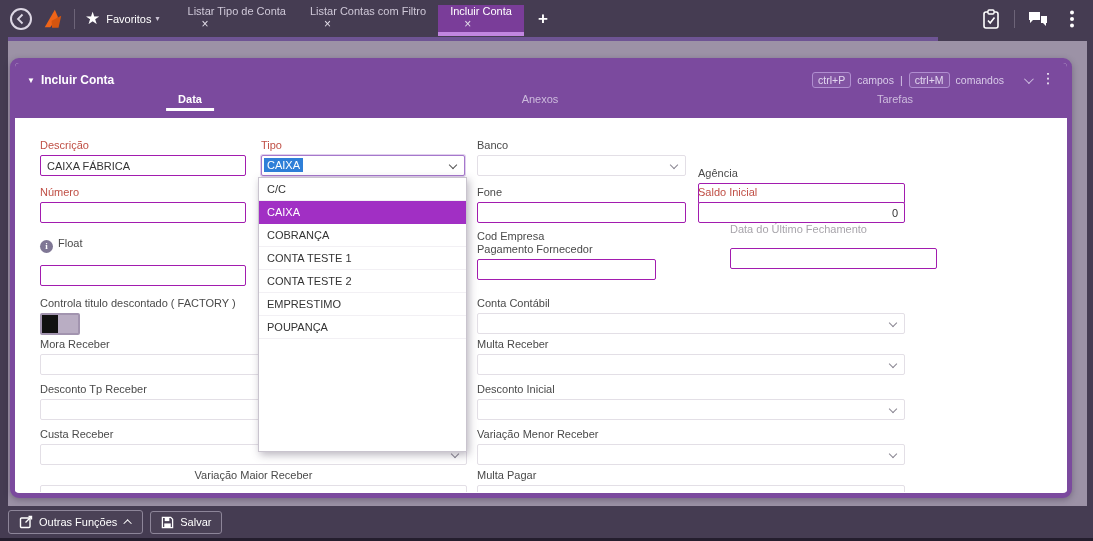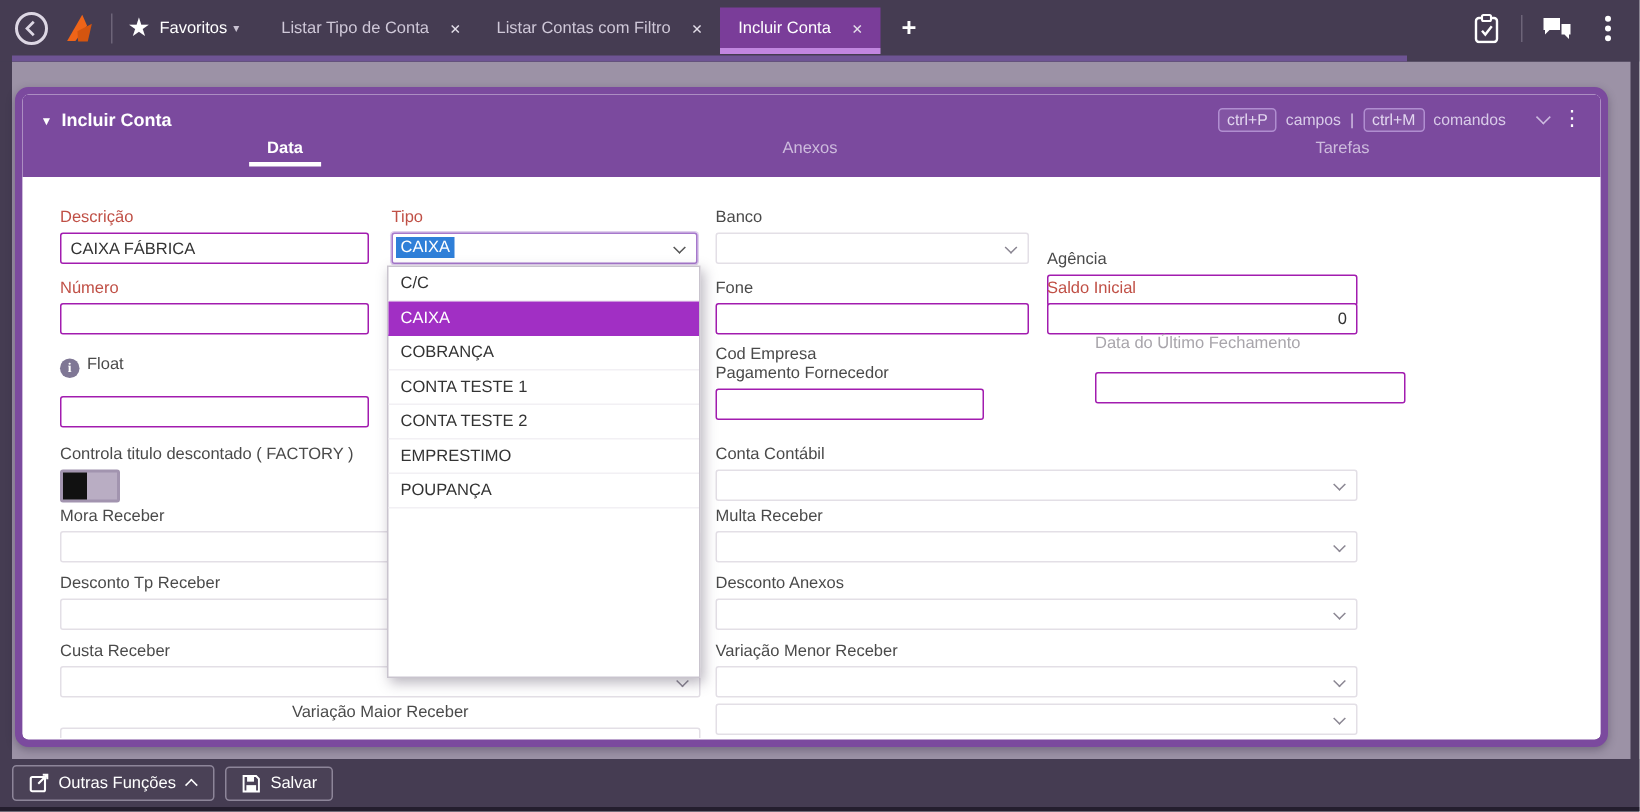--- a/index.html
+++ b/index.html
@@ -9,21 +9,21 @@
   
   .topbar { position:absolute; top:0; left:0; width:1093px; height:41px; background:#453c52; z-index:30; }
   .topbar-accent { position:absolute; top:37px; left:8px; width:930px; height:4px; background:#6e5494; }
   .tb-left { position:absolute; top:0; left:0; height:37px; display:flex; align-items:center; padding-left:10px; }
   .back-btn { width:22px; height:22px; border:2px solid #ddd7e4; border-radius:50%; color:#ddd7e4; display:flex; align-items:center; justify-content:center; cursor:pointer; }
   .logo { margin-left:10px; width:22px; height:22px; }
   .tb-divider { width:1px; height:20px; background:#6d6478; margin:0 10px; }
   .fav { display:flex; align-items:center; color:#fff; cursor:pointer; }
   .fav .star { font-size:17px; margin-right:6px; color:#fff; }
   .fav .caret { font-size:8px; margin-left:4px; color:#c9c2d2; }
-  .tb-tab { display:flex; align-items:center; height:27px; margin-top:0; padding:0 12px; color:#cfc8d8; cursor:pointer; position:relative; }
+  .tb-tab { display:flex; align-items:flex-start; height:27px; margin-top:0; padding:0 12px; color:#cfc8d8; cursor:pointer; position:relative;flex-direction:column; }
   .tb-tab .x { margin-left:14px; font-size:12px; color:#e4dfea; }
   .tb-tab.active { background:#7a3d99; color:#fff; }
   .tb-tab.active::after { content:""; position:absolute; left:0; right:0; bottom:-4px; height:4px; background:#c186e0; }
   .tabs-row { display:flex; align-items:center; margin-left:16px; height:37px; }
   .plus { color:#fff; font-size:17px; font-weight:bold; margin-left:14px; cursor:pointer; }
   .tb-right { position:absolute; top:0; right:10px; height:37px; display:flex; align-items:center; gap:12px; color:#fff; }
   .tb-ic { width:22px; height:22px; display:flex; align-items:center; justify-content:center; cursor:pointer; }
   .tb-div2 { width:1px; height:18px; background:#6d6478; }
 
   
@@ -246,21 +246,21 @@
           </div>
       </div>
 
       <div class="field" style="left:25px;top:265px;width:427px;">
         <div class="flabel">Desconto Tp Receber</div>
         <div class="selbox">
             <span class="chev"></span>
           </div>
       </div>
       <div class="field" style="left:462px;top:265px;width:428px;">
-        <div class="flabel">Desconto Anexos</div>
+        <div class="flabel">Desconto Inicial</div>
         <div class="selbox">
             <span class="chev"></span>
           </div>
       </div>
 
       <div class="field" style="left:25px;top:310px;width:427px;">
         <div class="flabel">Custa Receber</div>
         <div class="selbox">
             <span class="chev"></span>
           </div>
@@ -272,20 +272,21 @@
           </div>
       </div>
 
       <div class="field" style="left:25px;top:351px;width:427px;text-align:center;">
         <div class="flabel">Variação Maior Receber</div>
         <div class="selbox">
             <span class="chev"></span>
           </div>
       </div>
       <div class="field" style="left:462px;top:351px;width:428px;">
+        <div class="flabel">Multa Pagar</div>
         <div class="selbox">
             <span class="chev"></span>
           </div>
       </div>
 
       <div class="dropdown">
         <div class="opt">C/C</div>
         <div class="opt hl">CAIXA</div>
         <div class="opt">COBRANÇA</div>
         <div class="opt">CONTA TESTE 1</div>

